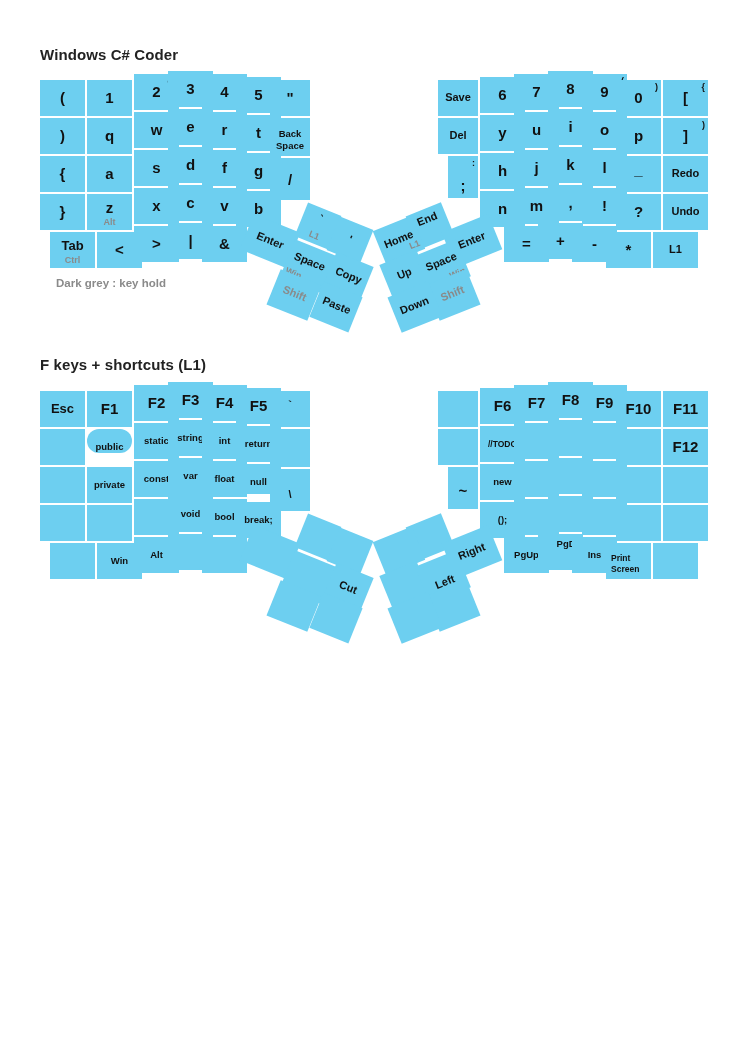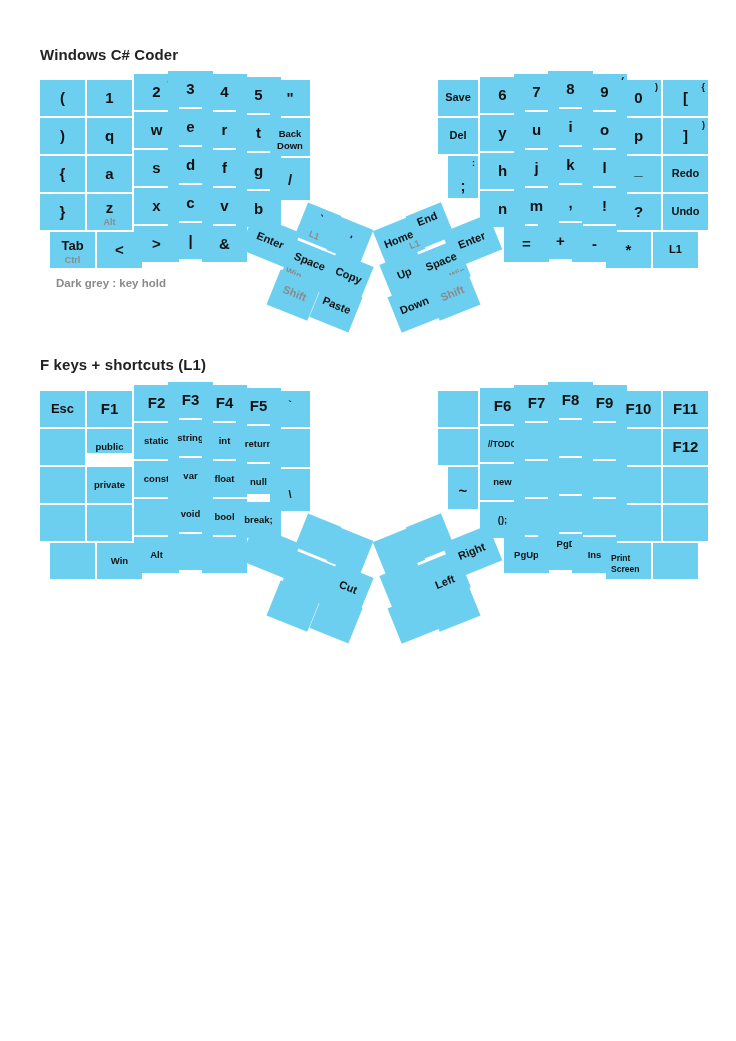--- a/index.html
+++ b/index.html
@@ -161,21 +161,21 @@
   <div class="key" style="left:196px;top:111px;width:45px;height:36px;">
     <span class="lg-main sz-xl" style="top:10px;">b</span>
   </div>
 
   <div class="key" style="left:230px;top:0px;width:40px;height:36px;">
     <span class="lg-main sz-xl" style="top:10px;">"</span>
 
   </div>
   <div class="key" style="left:230px;top:38px;width:40px;height:38px;">
     <span class="lg-main sz-s" style="top:10px;white-space:pre-line;line-height:12px;">Back
-Down</span>
+Space</span>
   </div>
   <div class="key" style="left:230px;top:78px;width:40px;height:42px;">
     <span class="lg-main sz-xl" style="top:14px;">/</span>
   </div>
 </div>
 
 <div class="kb" style="left:240px;top:200px;width:120px;height:120px;">
   <div class="key rot-l" style="left:60px;top:8px;width:36px;height:36px;transform:rotate(22deg);">
     <span class="lg-main sz-m" style="top:5px;">`</span>
     <span class="lg-bc">L1</span>
@@ -358,21 +358,21 @@
   <div class="key" style="left:0px;top:114px;width:45px;height:36px;">
     <span class="lg-main sz-s" style="top:13px;"></span>
   </div>
   <div class="key" style="left:10px;top:152px;width:45px;height:36px;">
     <span class="lg-main sz-s" style="top:13px;"></span>
   </div>
 
   <div class="key" style="left:47px;top:0px;width:45px;height:36px;">
     <span class="lg-main sz-xl" style="top:10px;">F1</span>
   </div>
-  <div class="key" style="left:47px;top:38px;width:45px;height:24px;">
+  <div class="key" style="left:47px;top:38px;width:45px;height:24px;border-radius:13px;">
     <span class="lg-main sz-s" style="top:13px;">public</span>
   </div>
   <div class="key" style="left:47px;top:76px;width:45px;height:36px;">
     <span class="lg-main sz-s" style="top:13px;">private</span>
   </div>
   <div class="key" style="left:47px;top:114px;width:45px;height:36px;">
     <span class="lg-main sz-s" style="top:13px;"></span>
   </div>
   <div class="key" style="left:57px;top:152px;width:45px;height:36px;">
     <span class="lg-main sz-s" style="top:13px;">Win</span>

